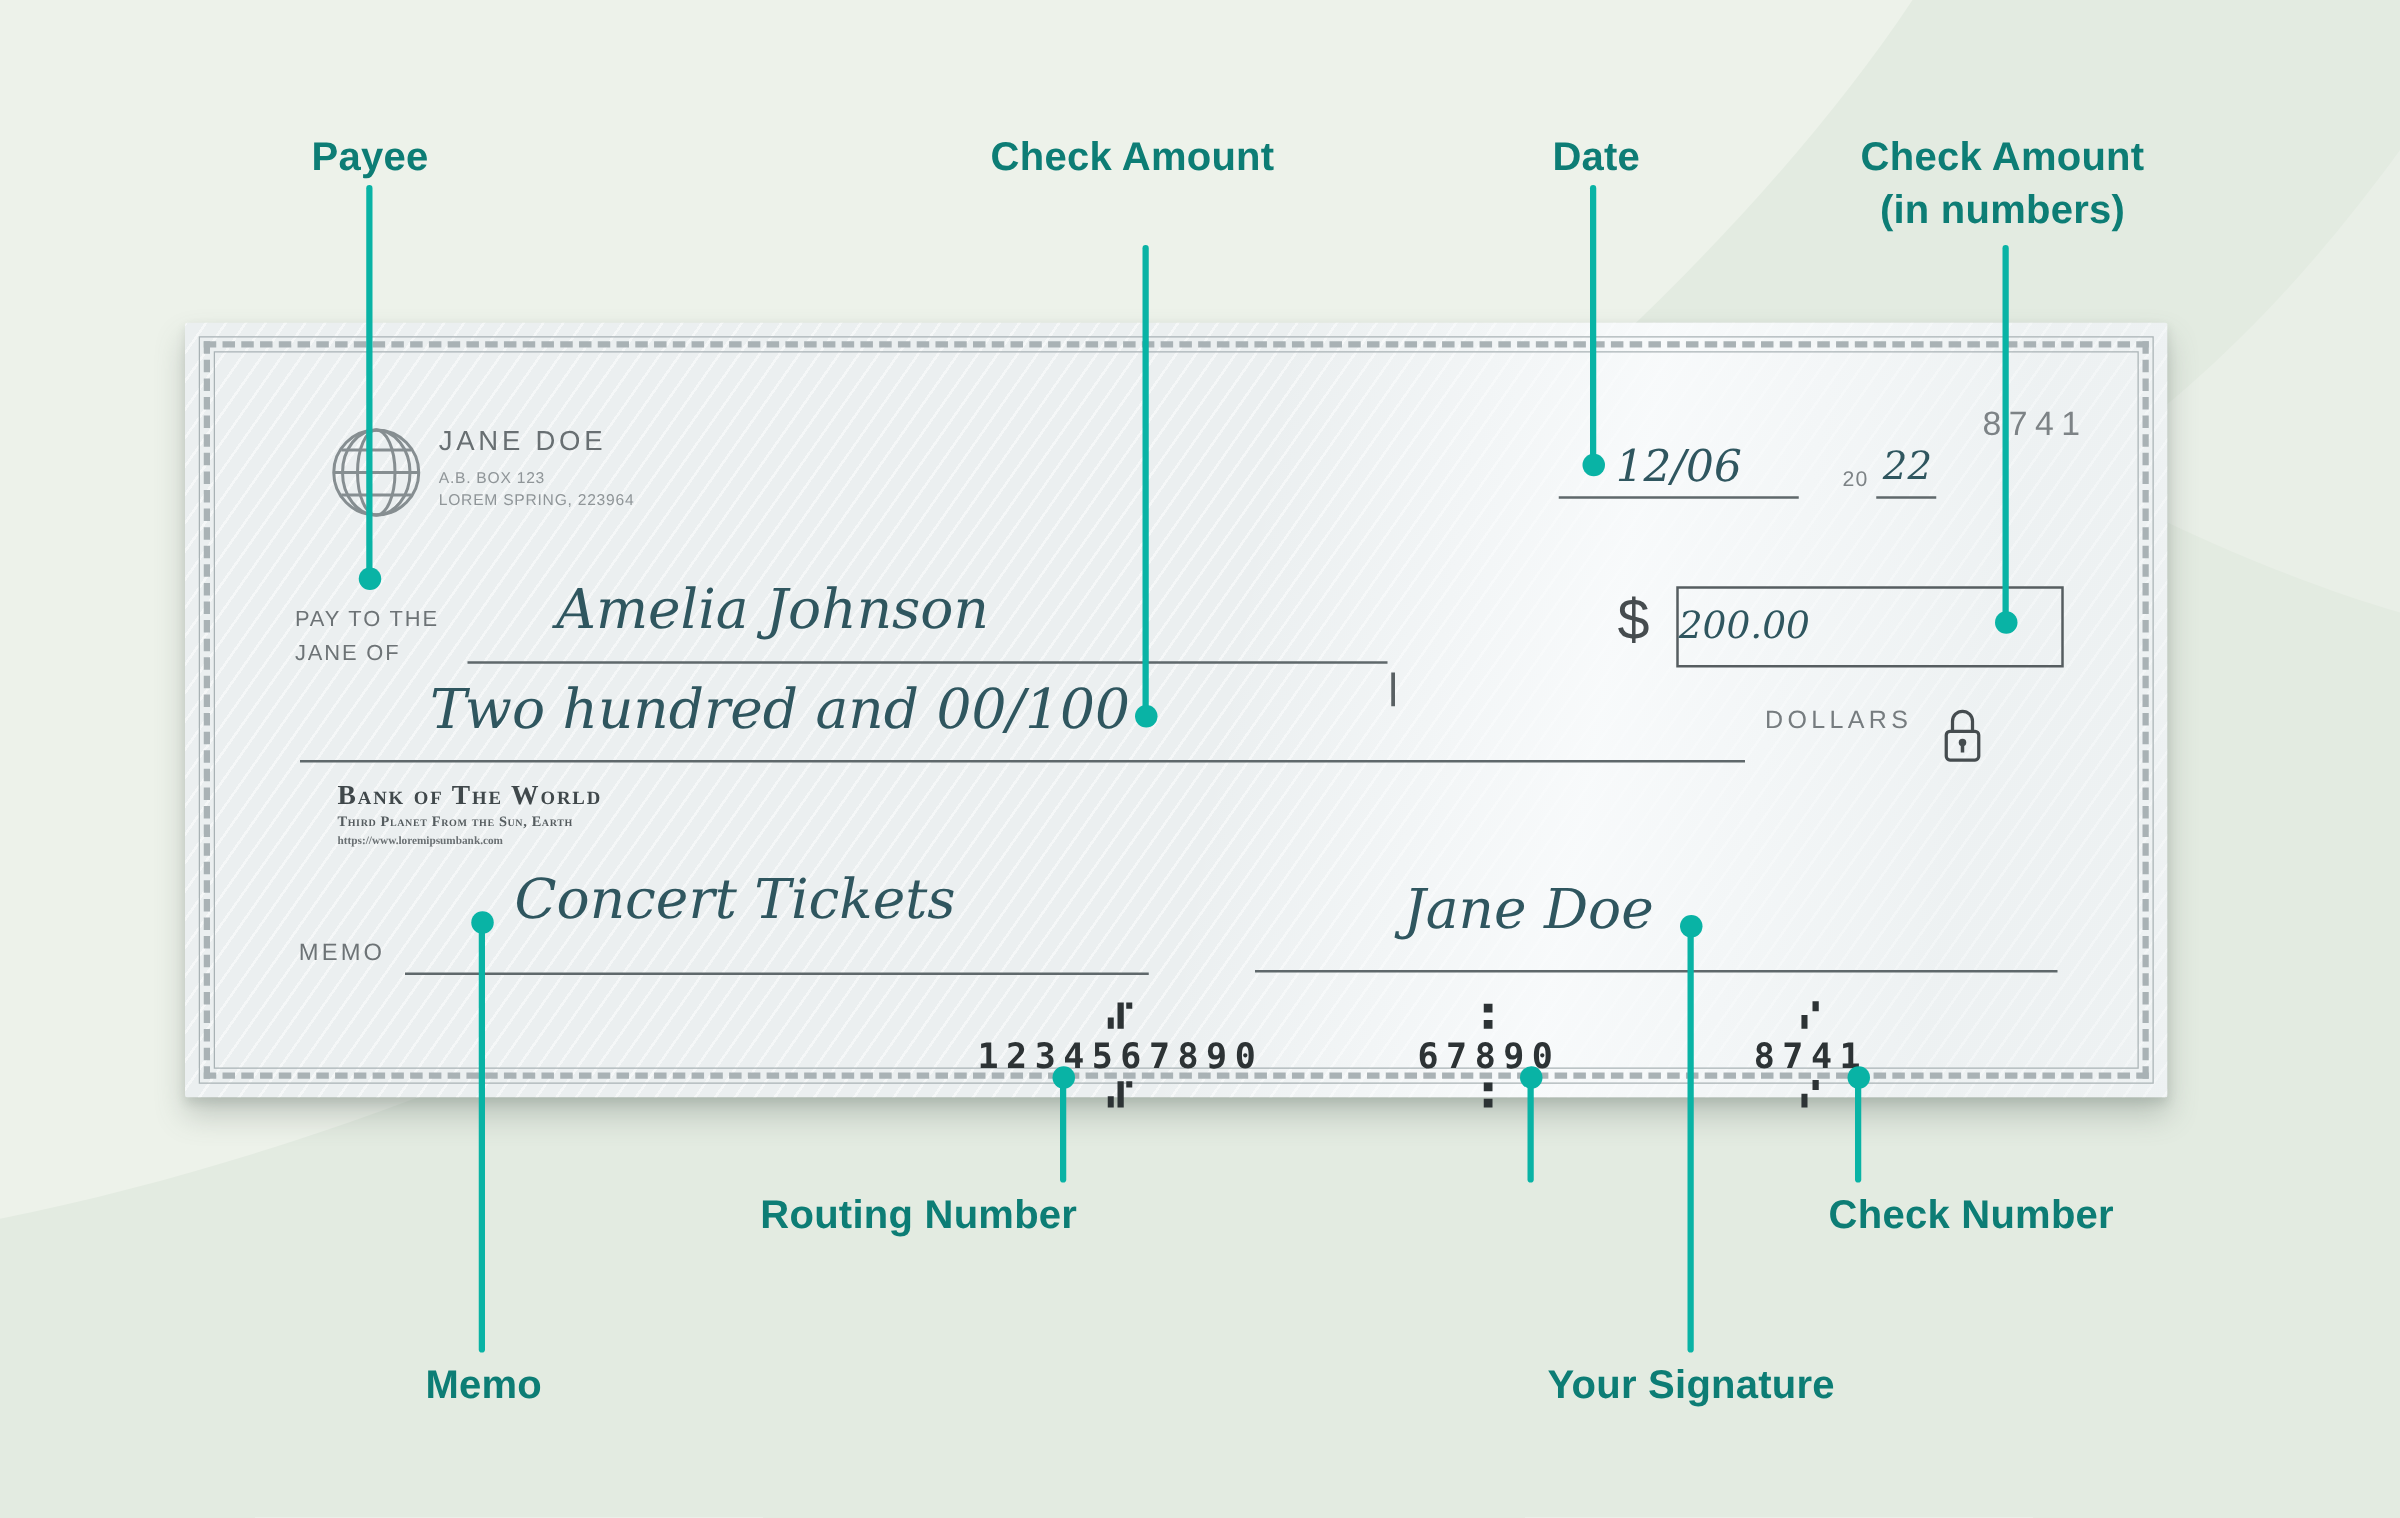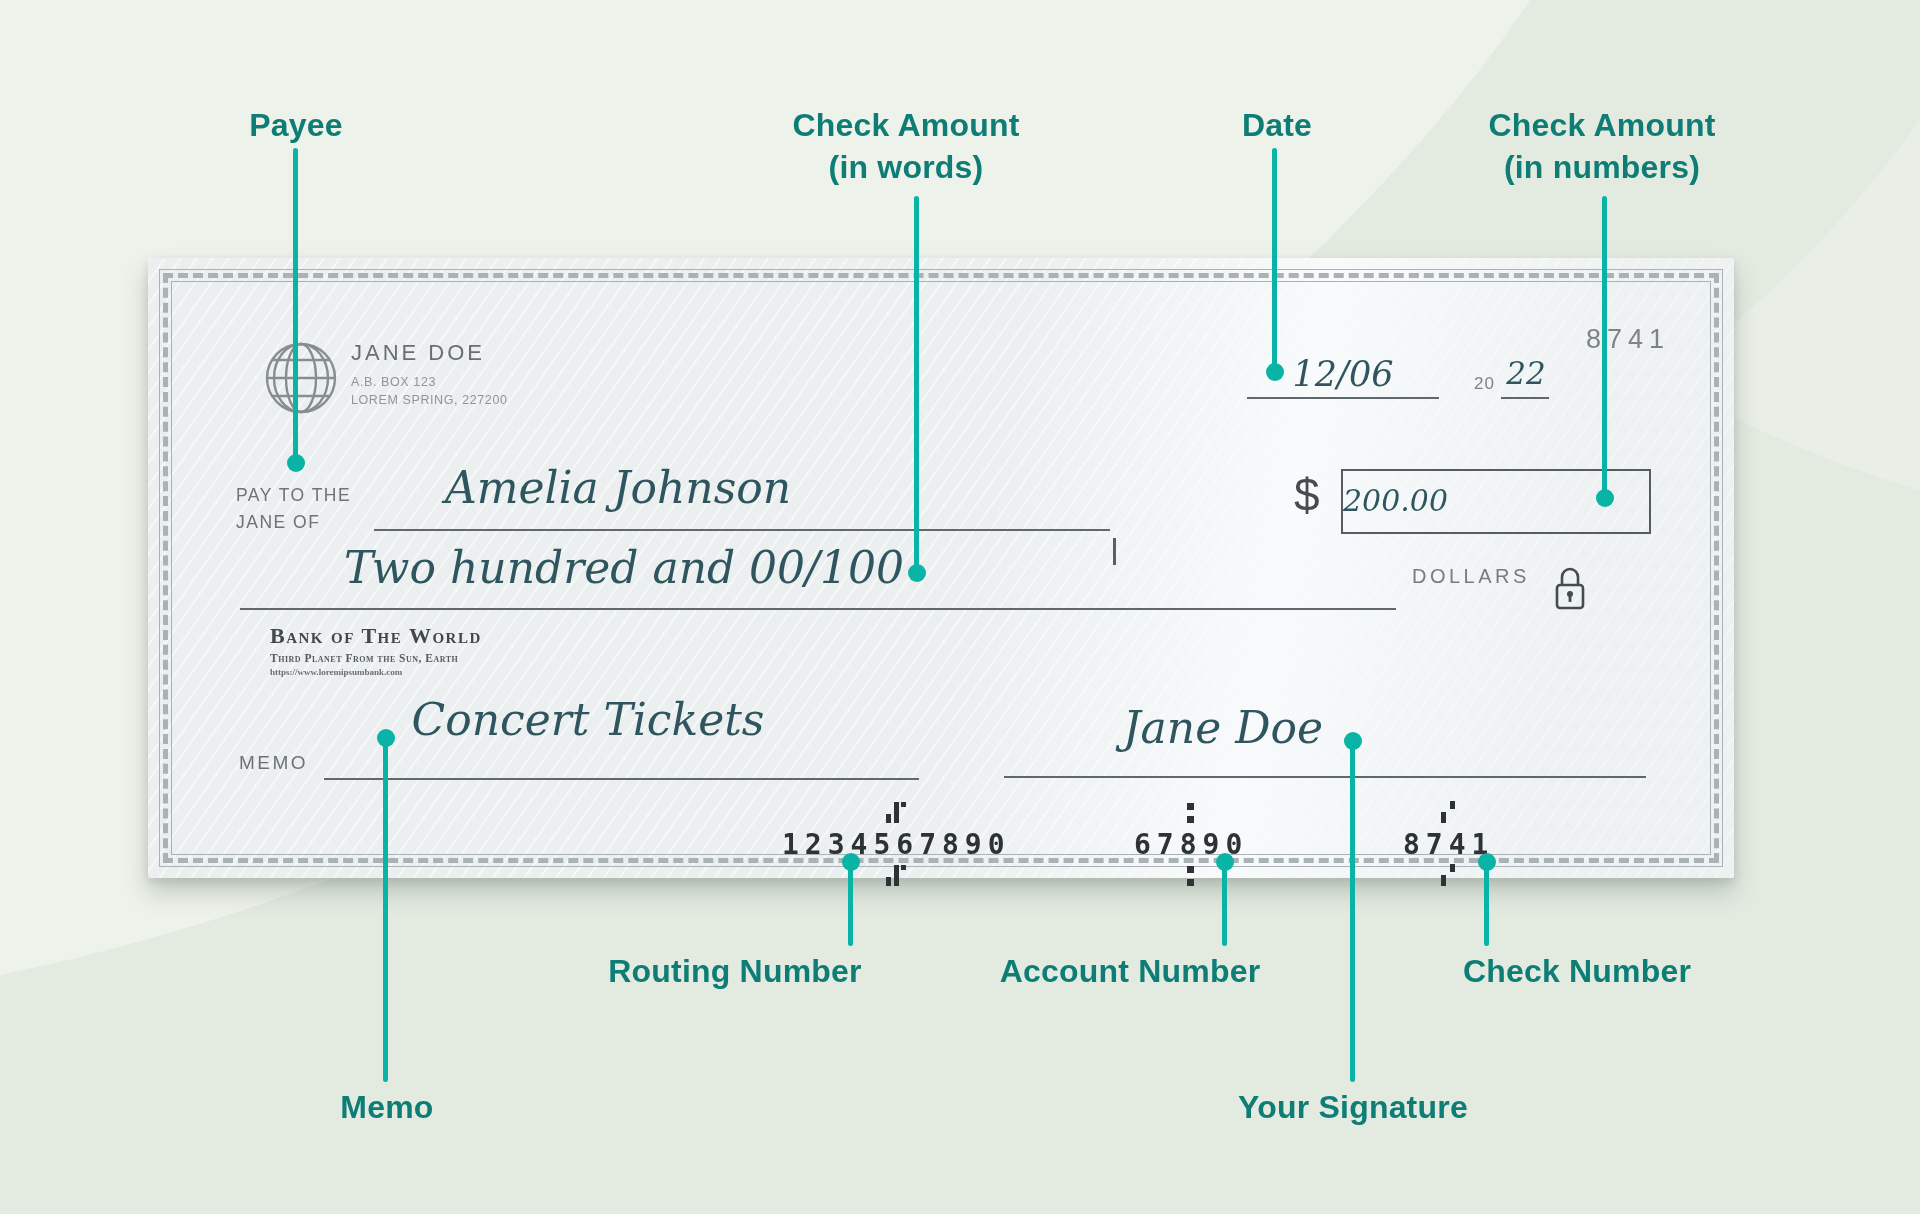--- a/index.html
+++ b/index.html
@@ -65,21 +65,21 @@
       <ellipse cx="38" cy="38" rx="15" ry="34"></ellipse>
       <ellipse cx="38" cy="38" rx="27" ry="34"></ellipse>
       <line x1="4" y1="38" x2="72" y2="38"></line>
       <line x1="10" y1="20" x2="66" y2="20"></line>
       <line x1="10" y1="56" x2="66" y2="56"></line>
     </svg>
     <div style="position:absolute;left:203px;top:82px">
       <div class="id-name">JANE DOE</div>
       <div class="id-addr">
         <div>A.B. BOX 123</div>
-        <div>LOREM SPRING, 227200</div>
+        <div>LOREM SPRING, 223964</div>
       </div>
     </div>
 
     <div class="chkno" style="left:1438px;top:66px">8741</div>
 
     <div class="ctr hand" style="left:1099px;top:96px;width:192px;font-size:35px">12/06</div>
     <div class="ul" style="left:1099px;top:139px;width:192px"></div>
     <div style="position:absolute;left:1326px;top:116px;font-size:17px;letter-spacing:1px;color:#7d8386">20</div>
     <div class="ctr hand" style="left:1355px;top:97px;width:46px;font-size:31px">22</div>
     <div class="ul" style="left:1353px;top:139px;width:48px"></div>
@@ -156,41 +156,39 @@
       </svg>
     </div>
   </div>
 
   <div class="ann-label" style="left:196px;top:104px;width:200px">Payee</div>
   <div class="ann-line" style="left:293px;top:148px;height:315px"></div>
   <div class="ann-dot" style="left:287px;top:454px"></div>
 
   <div class="ann-label" style="left:731px;top:104px;width:350px">
     <span>Check Amount</span>
-    <span>(in words)</span>
   </div>
   <div class="ann-line" style="left:914px;top:196px;height:377px"></div>
   <div class="ann-dot" style="left:908px;top:564px"></div>
 
   <div class="ann-label" style="left:1177px;top:104px;width:200px">Date</div>
   <div class="ann-line" style="left:1272px;top:148px;height:224px"></div>
   <div class="ann-dot" style="left:1266px;top:363px"></div>
 
   <div class="ann-label" style="left:1427px;top:104px;width:350px">
     <span>Check Amount</span>
     <span>(in numbers)</span>
   </div>
   <div class="ann-line" style="left:1602px;top:196px;height:302px"></div>
   <div class="ann-dot" style="left:1596px;top:489px"></div>
 
   <div class="ann-label" style="left:560px;top:950px;width:350px">Routing Number</div>
   <div class="ann-line" style="left:848px;top:862px;height:84px"></div>
   <div class="ann-dot" style="left:842px;top:853px"></div>
 
-  <div class="ann-label" style="left:955px;top:950px;width:350px">Account Number</div>
   <div class="ann-line" style="left:1222px;top:862px;height:84px"></div>
   <div class="ann-dot" style="left:1216px;top:853px"></div>
 
   <div class="ann-label" style="left:1402px;top:950px;width:350px">Check Number</div>
   <div class="ann-line" style="left:1484px;top:862px;height:84px"></div>
   <div class="ann-dot" style="left:1478px;top:853px"></div>
 
   <div class="ann-label" style="left:262px;top:1086px;width:250px">Memo</div>
   <div class="ann-line" style="left:383px;top:738px;height:344px"></div>
   <div class="ann-dot" style="left:377px;top:729px"></div>

